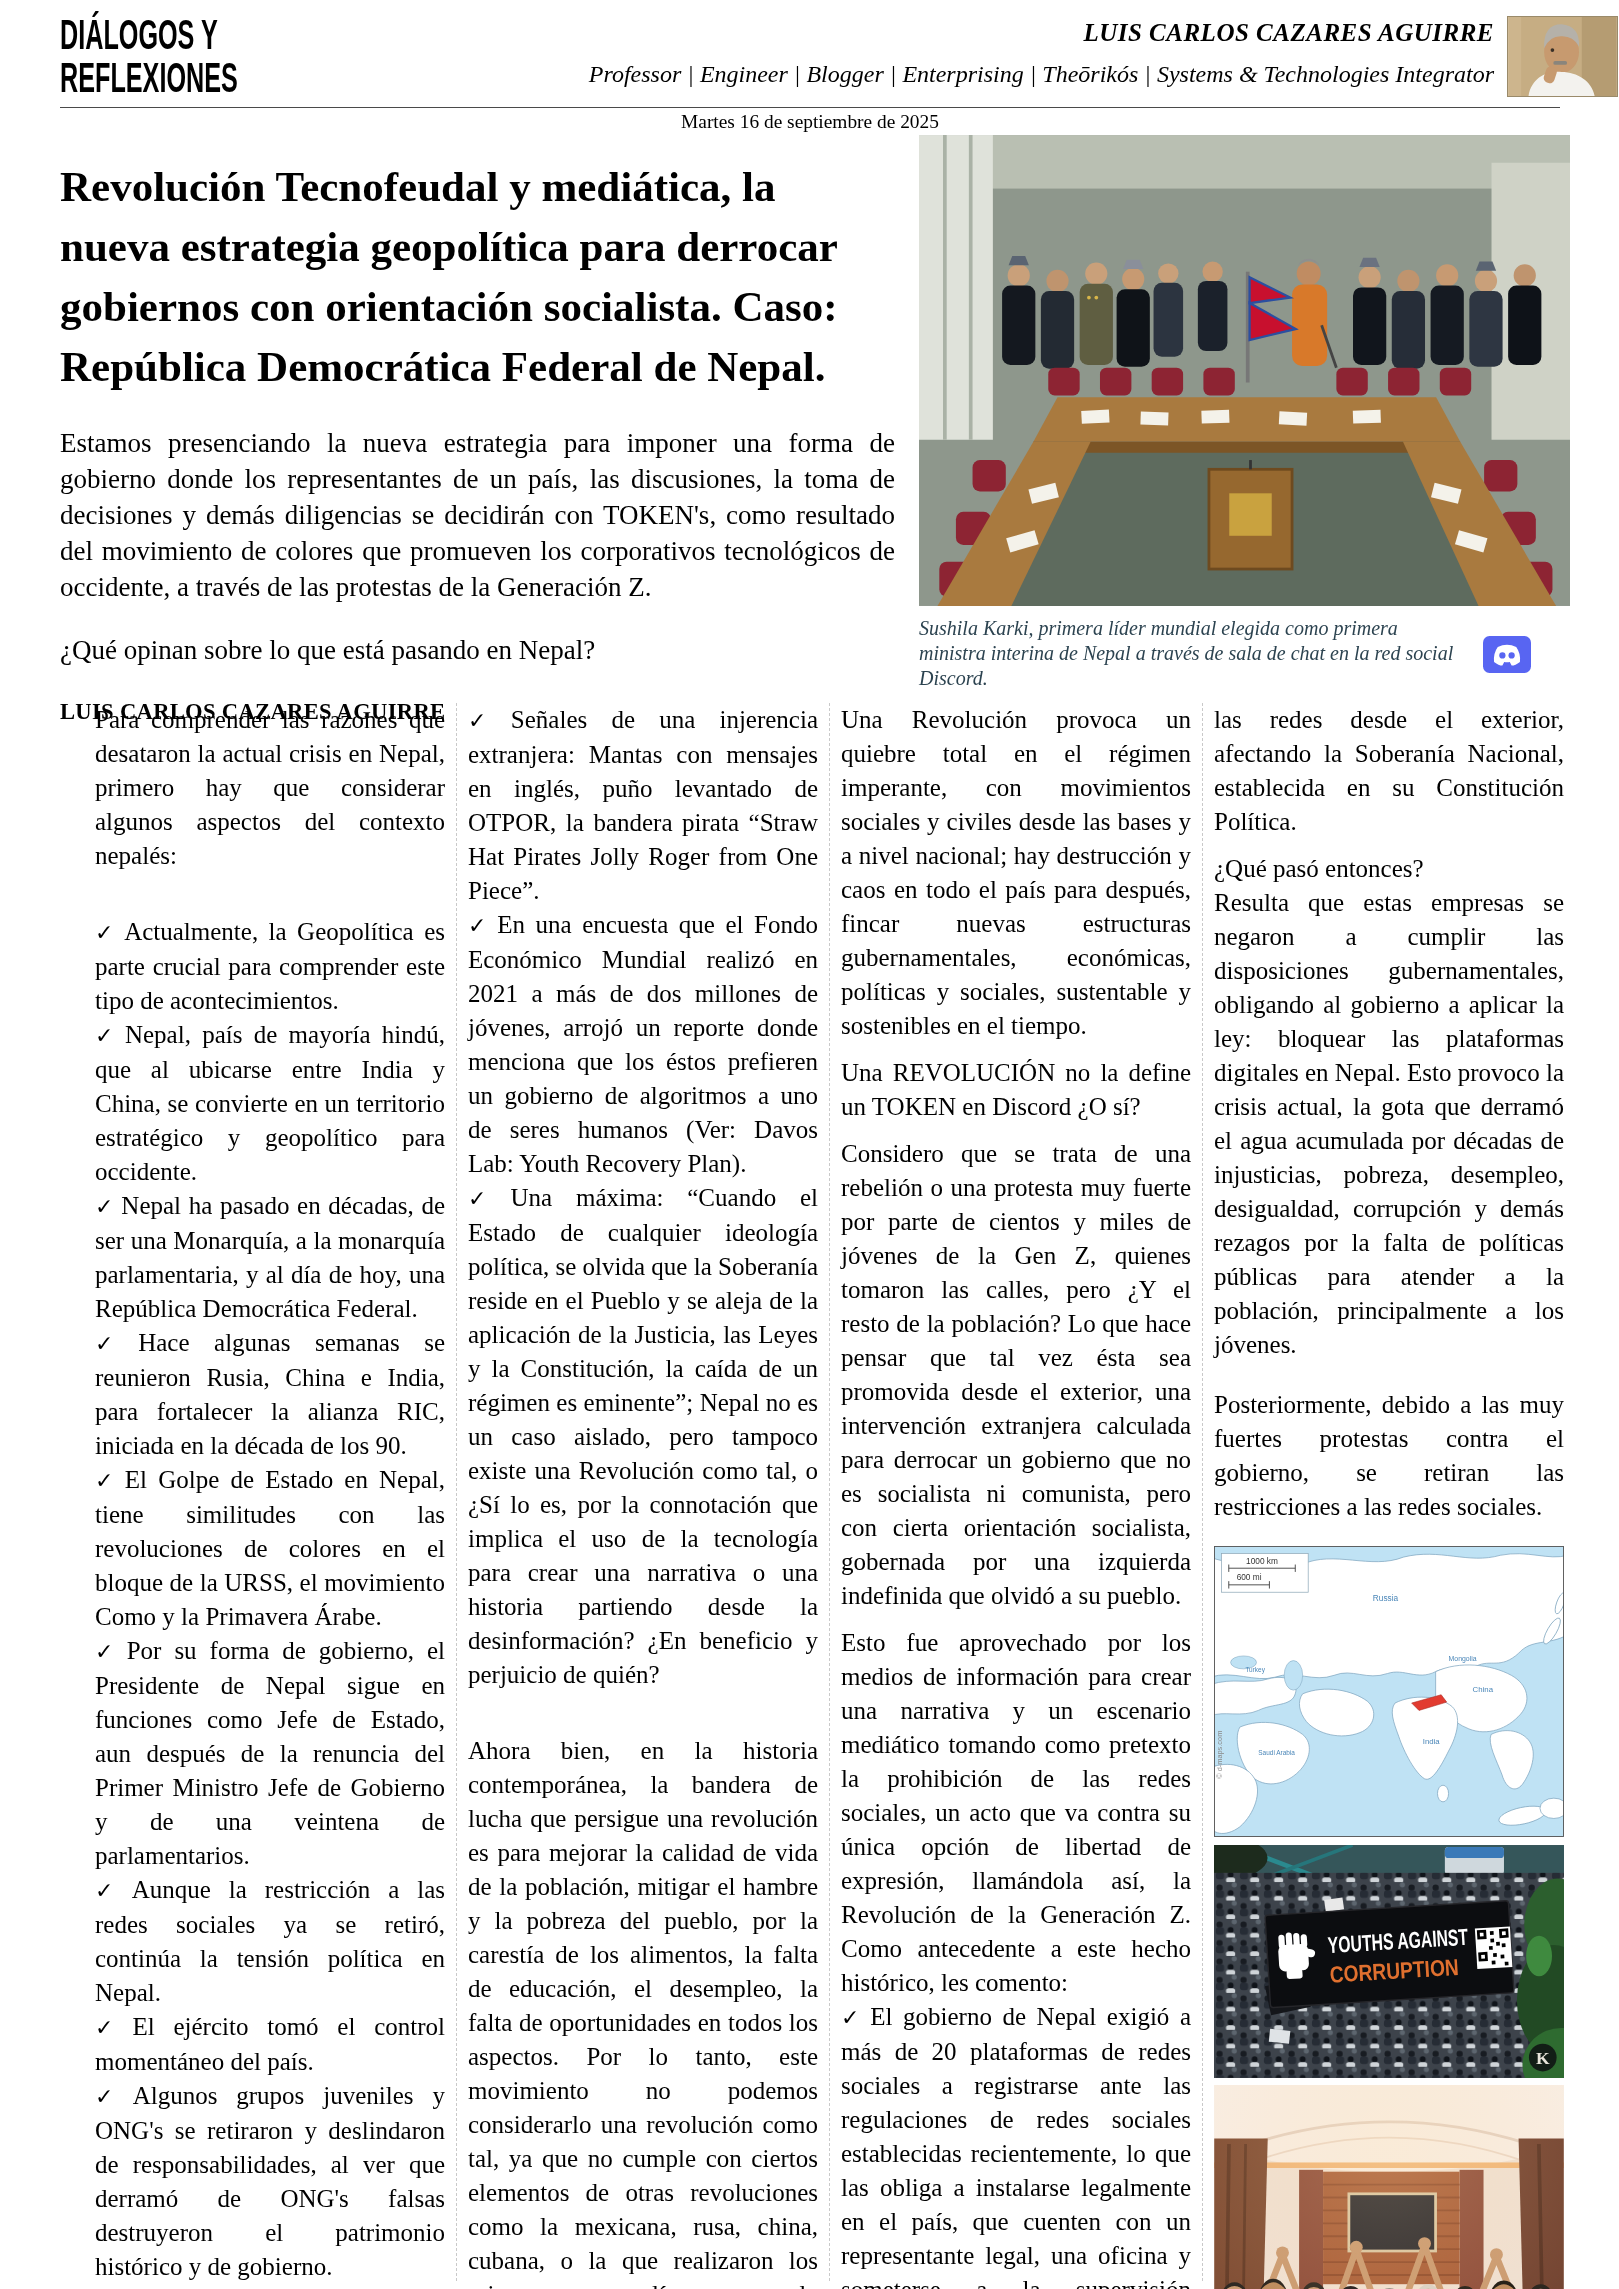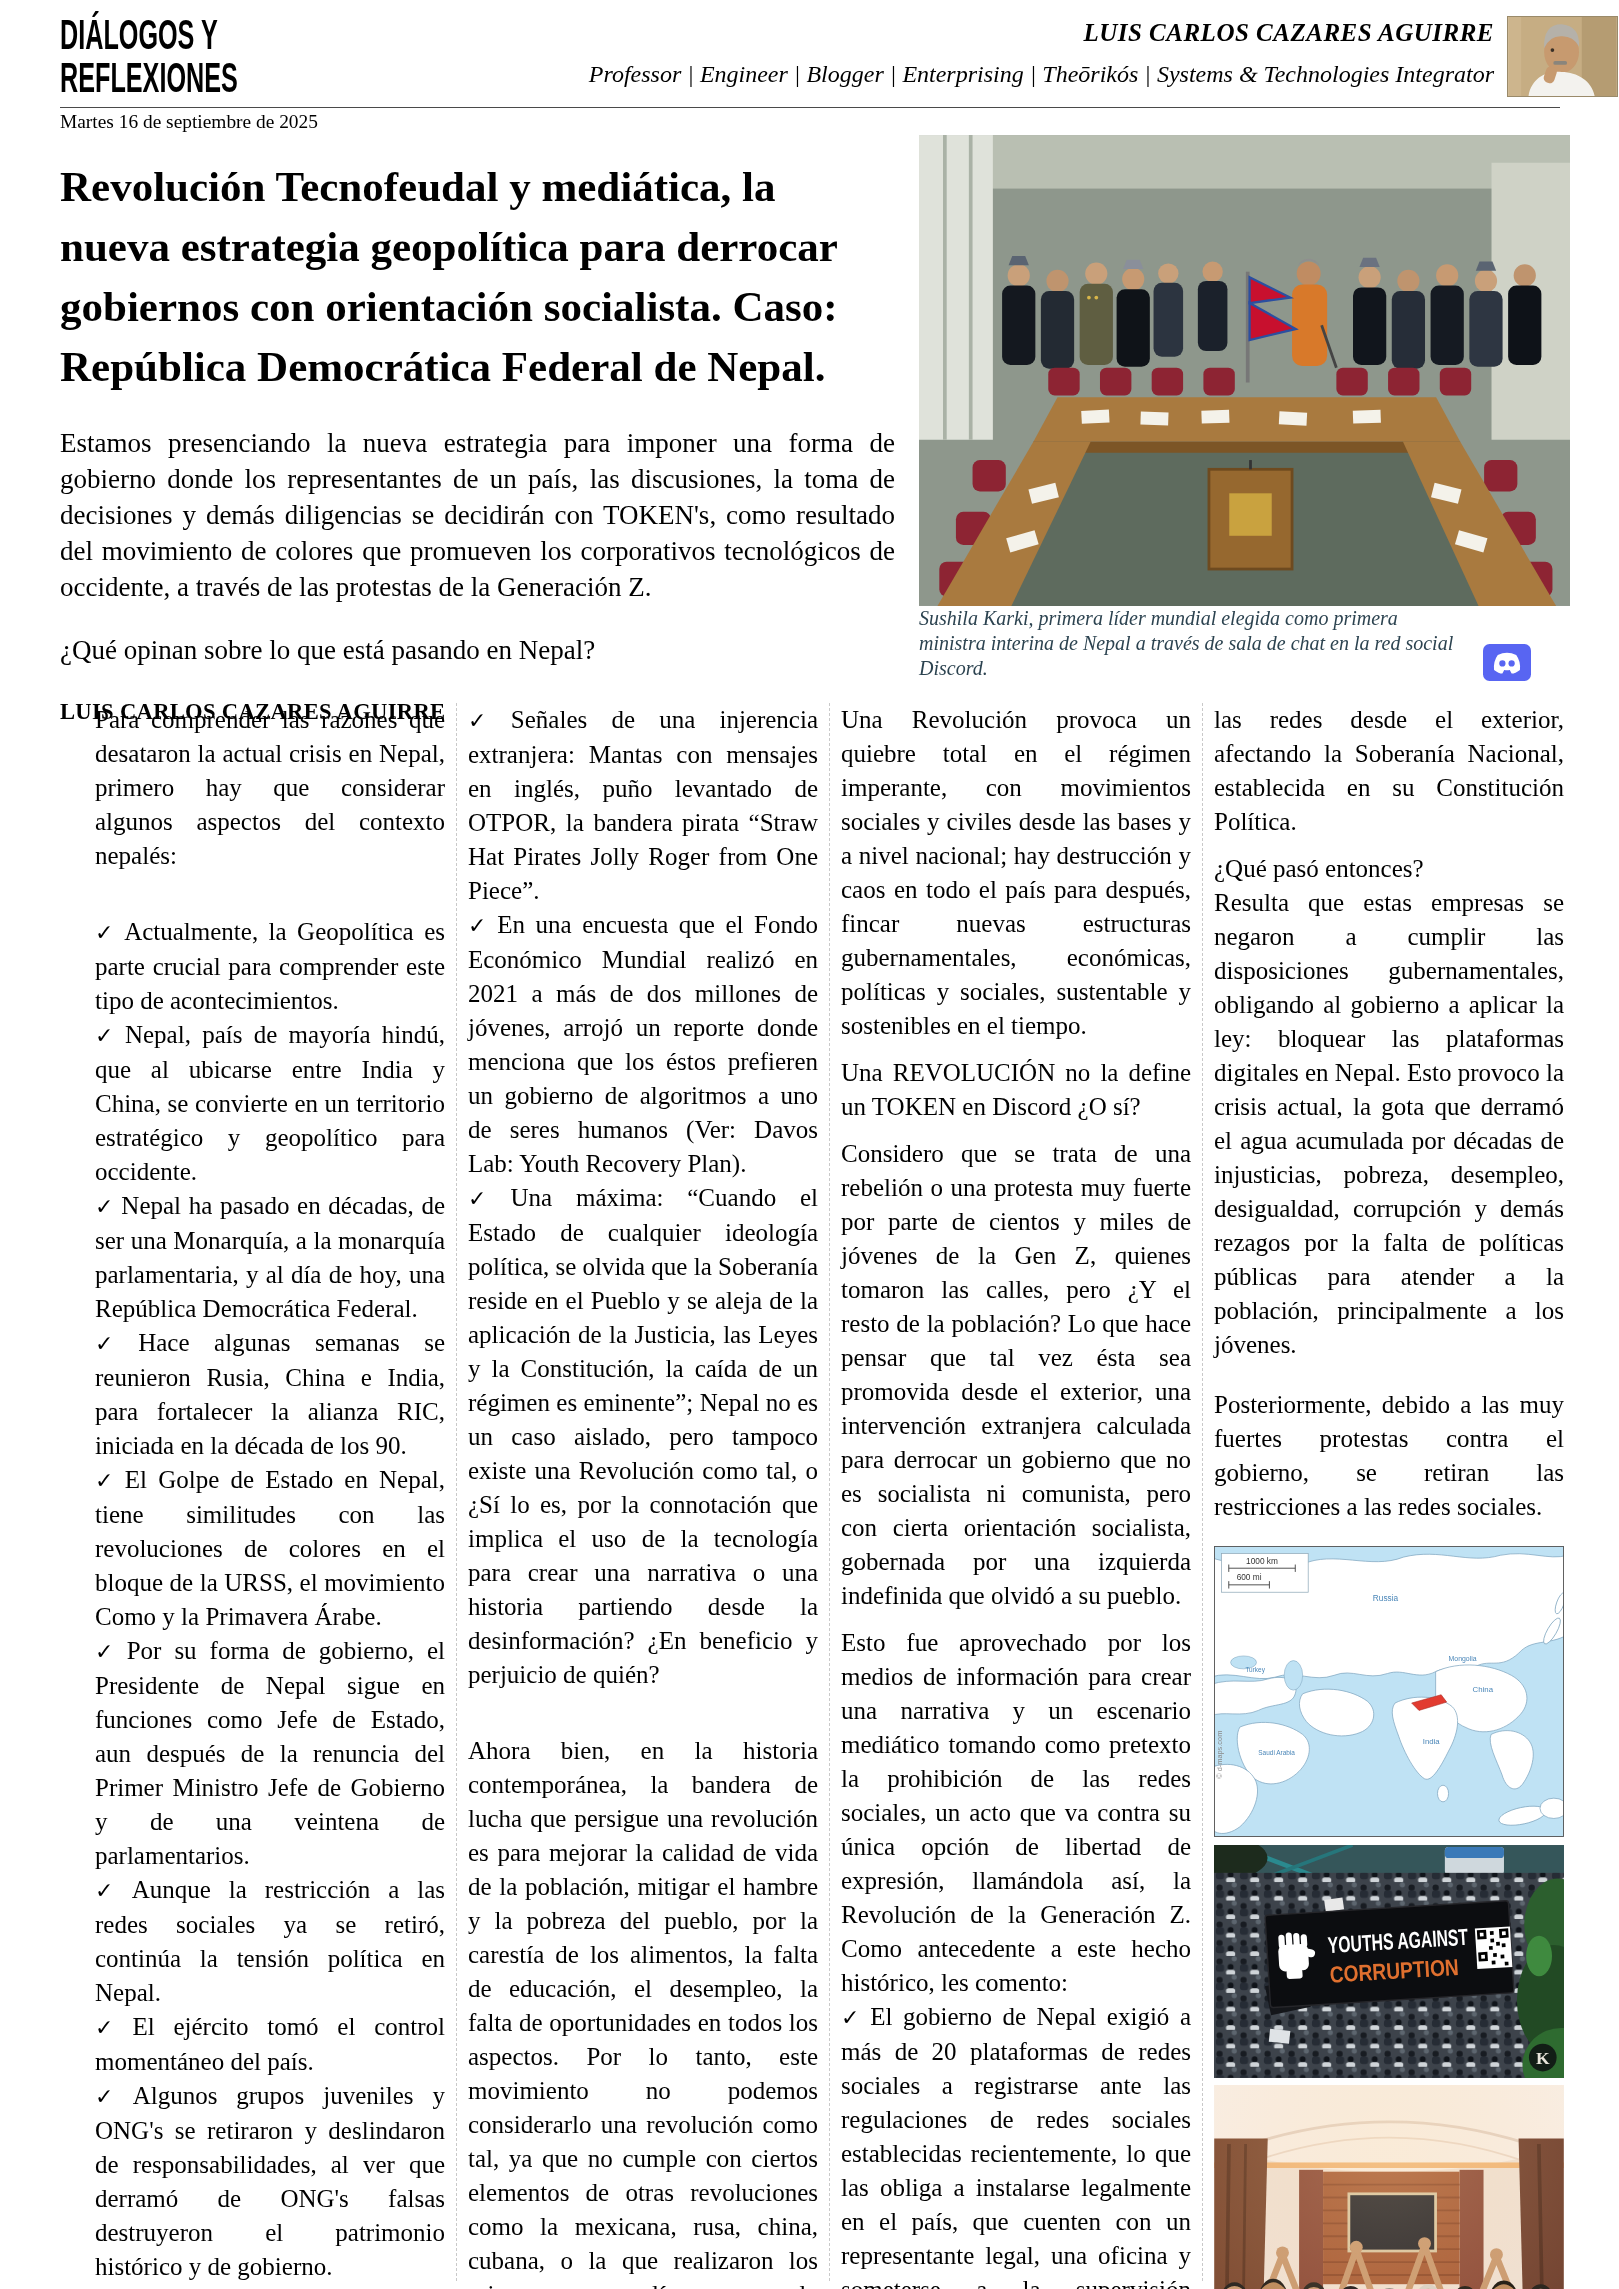--- a/index.html
+++ b/index.html
@@ -10,31 +10,31 @@
   
   .masthead{position:relative;height:81px;padding-top:26px}
   .mast-title{position:absolute;left:0;top:13px;font-family:"Liberation Sans",sans-serif;font-weight:bold;
               font-size:42px;line-height:43px;transform:scaleX(.60);transform-origin:left top;white-space:nowrap}
   .mast-right{position:absolute;right:66px;top:18.5px;text-align:right;font-style:italic}
   .mast-author{font-size:25px;font-weight:bold;letter-spacing:0.5px}
   .mast-tagline{font-size:24px;margin-top:14px}
   .portrait{position:absolute;top:16.6px;right:-57px;width:109px;height:79px;outline:0.9px solid #9a8a6a}
 
   .rule{border:0;border-top:1.8px solid #4a4a4a;margin:0}
-  .dateline{text-align:left;font-size:19.4px;line-height:22px;padding-top:2.8px;height:22px}
+  .dateline{text-align:center;font-size:19.4px;line-height:22px;padding-top:2.8px;height:22px}
 
   
   .lede{display:flex;gap:24px;height:554px;margin-top:1.8px}
   .lede-left{width:835px;flex:none}
   .headline{font-size:43px;line-height:60px;font-weight:bold;margin-top:22px}
   .intro{font-size:27px;line-height:36px;margin-top:24px;text-align:justify}
   .question{font-size:27px;line-height:36px}
   .byline{font-size:22.6px;font-weight:bold;margin-top:31px;letter-spacing:0.3px}
   .lede-right{flex:1}
-  .caption-row{display:flex;align-items:flex-end;margin-top:0}
+  .caption-row{display:flex;align-items:center;margin-top:10px}
   .caption{flex:1;max-width:540px;font-style:italic;font-size:20px;line-height:25px;color:#2c4350}
   .discord{width:48px;height:37px;margin-left:24px;margin-top:2.8px;flex:none}
 
   
   .bodycols{display:flex;margin-left:35px;margin-top:14.8px;height:1578px}
   .col{width:350px;flex:none;font-size:25px;line-height:34px}
   .col + .col{border-left:0.9px dashed #c9c9c9;margin-left:11px;padding-left:11px}
   .bp{margin:0;text-align:justify}
   .bp.gap{margin-top:42px}
   .bp.gap-sm{margin-top:13px}

